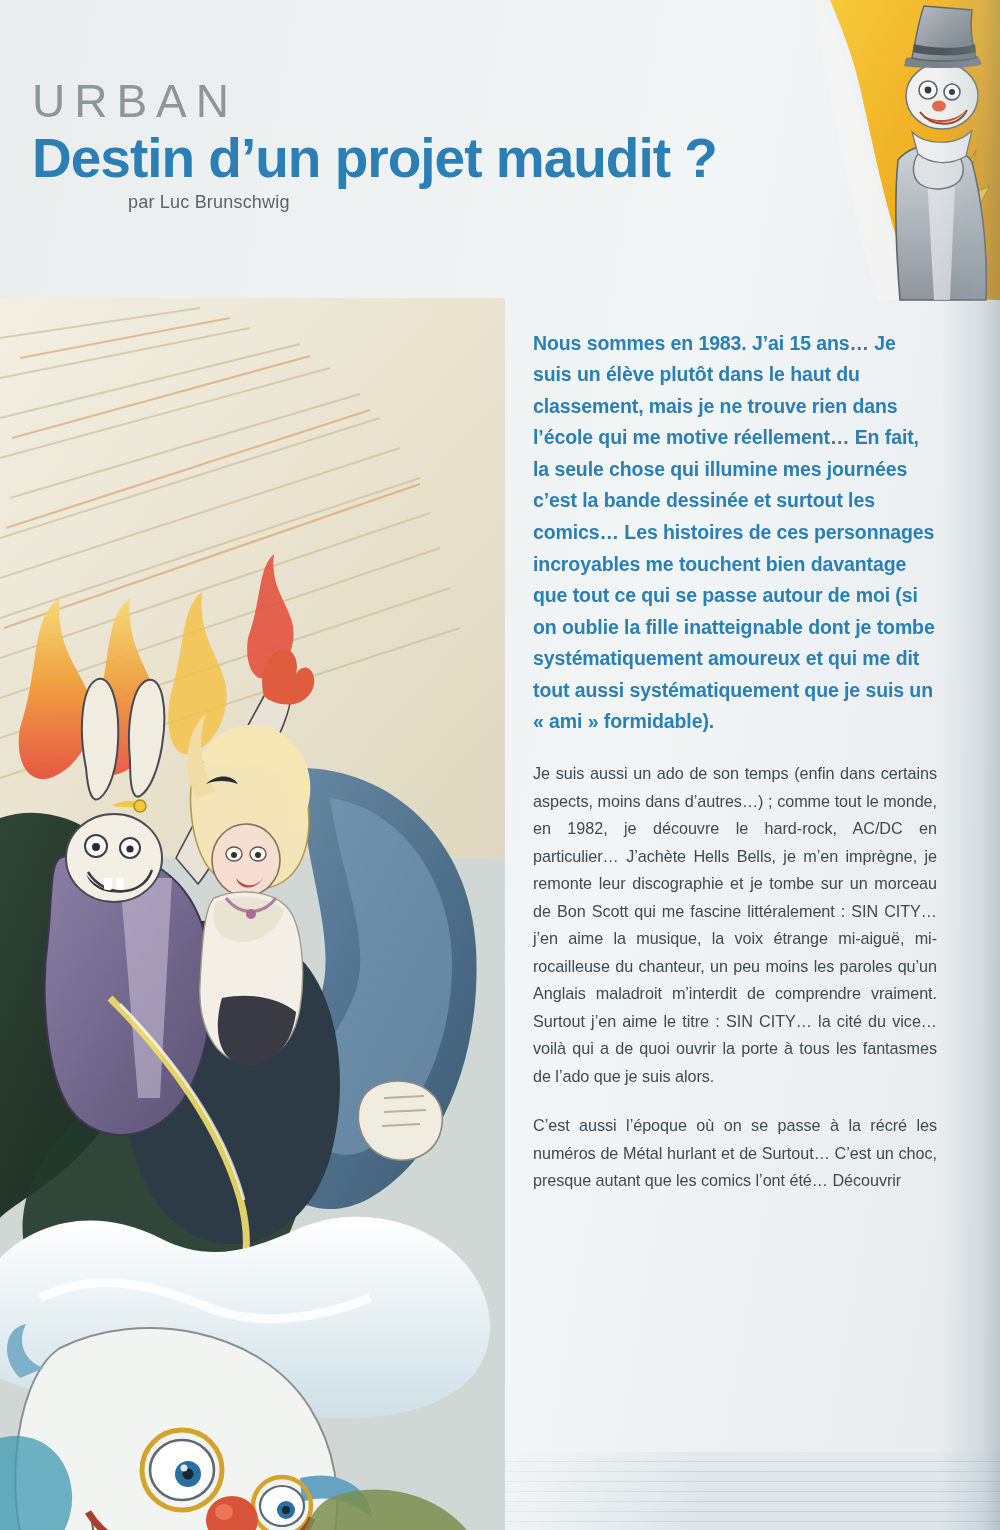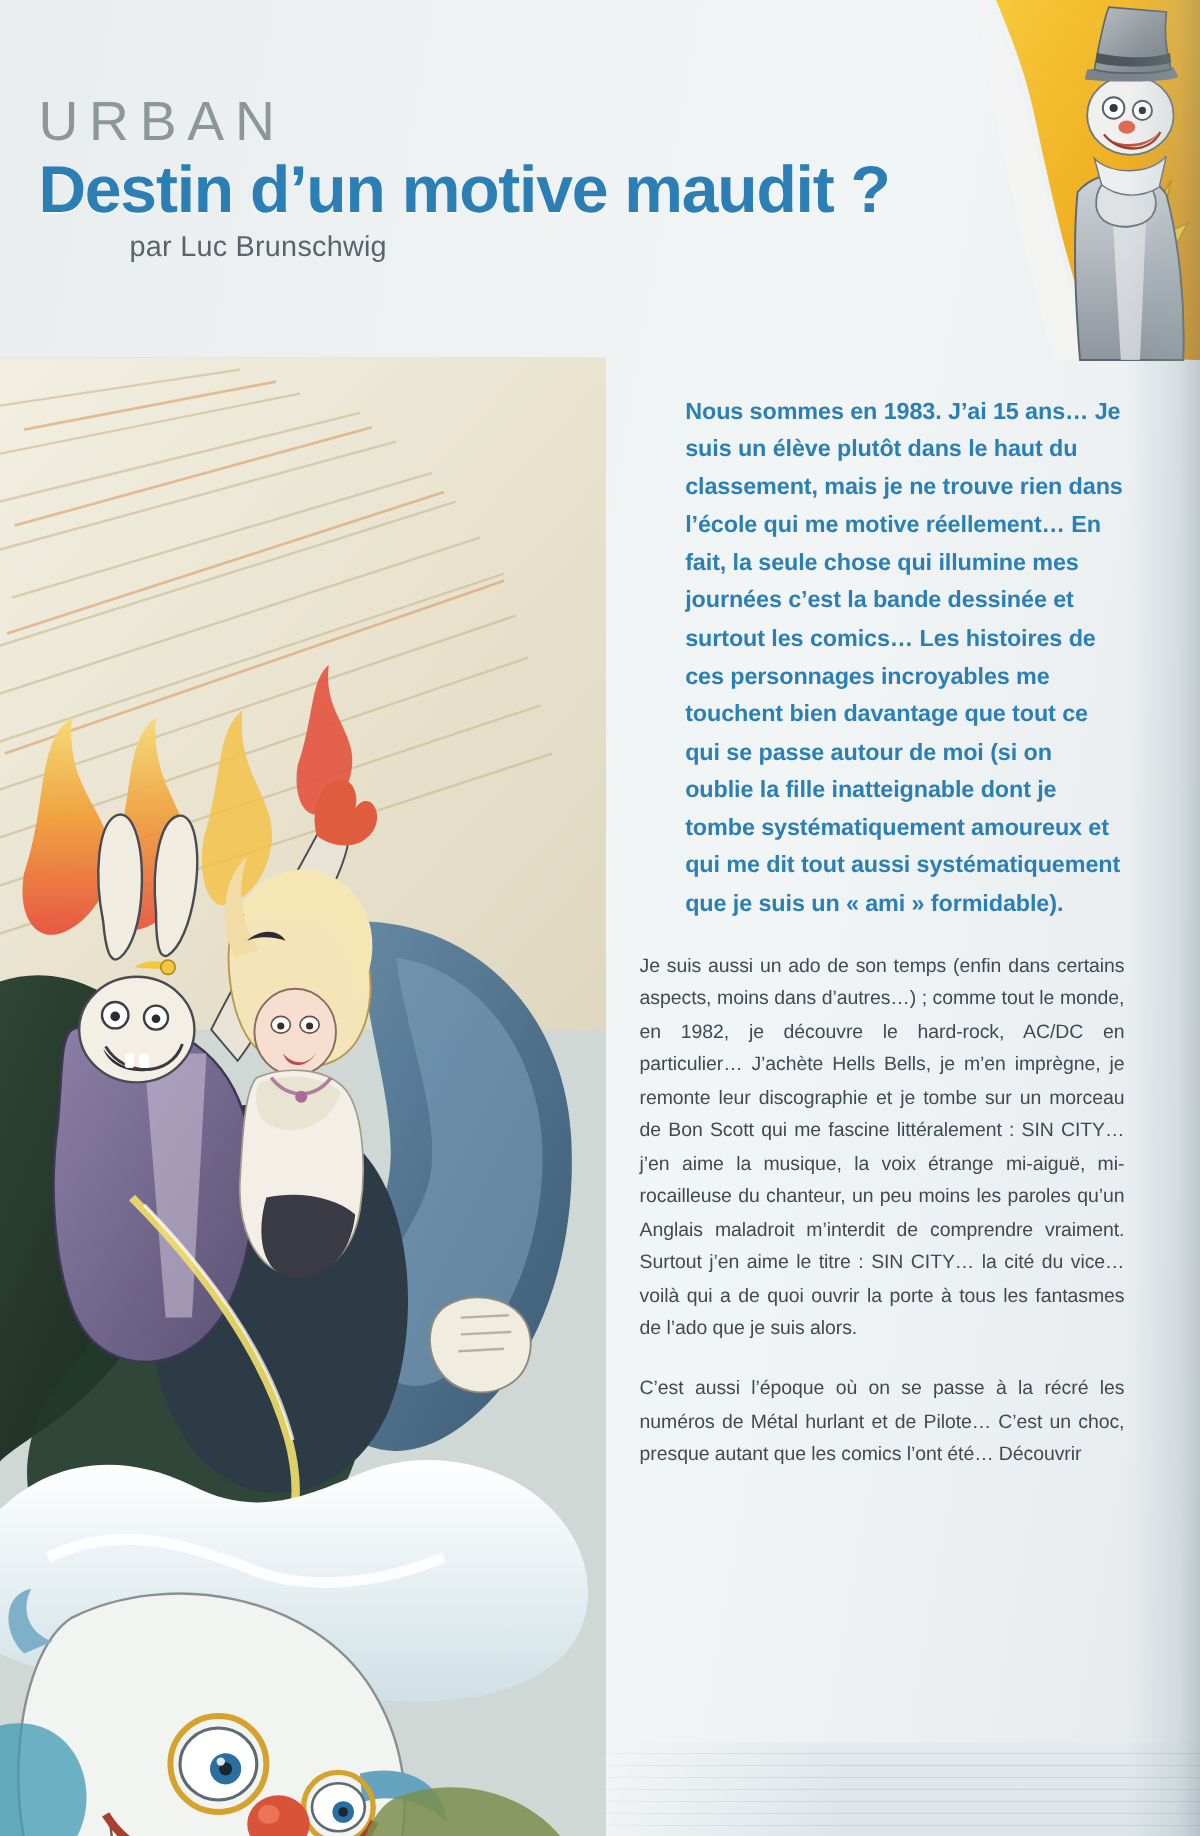--- a/index.html
+++ b/index.html
@@ -51,22 +51,22 @@
     margin-top: 6px;
     font-size: 55px;
     font-weight: bold;
     color: #2b7fb5;
     line-height: 1.05;
     letter-spacing: -1px;
     text-shadow: 0 1px 0 rgba(255,255,255,0.6);
   }
   .byline {
     margin-top: 4px;
-    margin-left: 76px;
-    font-size: 24px;
+    margin-left: 96px;
+    font-size: 18px;
     color: #5a6569;
     letter-spacing: 0.2px;
   }
 
   
   .corner-art {
     position: absolute;
     right: 0;
     top: 0;
     width: 200px;
@@ -91,21 +91,20 @@
     left: 533px;
     top: 308px;
     width: 404px;
   }
   .lede {
     color: #2a7fb4;
     font-size: 19.5px;
     line-height: 1.62;
     font-weight: bold;
     letter-spacing: -0.1px;
-    margin-left: 38px;
   }
   .body-par {
     color: #3f4a50;
     font-size: 16.2px;
     line-height: 1.70;
     text-align: justify;
     margin-top: 22px;
     letter-spacing: -0.05px;
   }
 
@@ -177,21 +176,21 @@
       <path d="M104 66 C110 68 172 70 182 64 L178 56 C170 58 112 56 106 58 Z" fill="#7a828a"></path>
       <path d="M112 58 C116 36 120 16 124 6 L172 10 C170 26 172 44 176 58 C160 62 126 62 112 58 Z" fill="url(#hatg)" stroke="#5e666d" stroke-width="1.4"></path>
       <path d="M114 44 C130 48 160 50 175 44 L176 52 C160 57 128 56 113 52 Z" fill="#4f575e"></path>
 
       <path d="M112 132 C126 146 158 146 172 130 L166 156 C150 166 130 164 118 154 Z" fill="#eceeef" stroke="#6f777e" stroke-width="1.2"></path>
     </svg>
   </div>
 
   <div class="masthead">
     <div class="kicker">URBAN</div>
-    <div class="headline">Destin d’un motive maudit ?</div>
+    <div class="headline">Destin d’un projet maudit ?</div>
     <div class="byline">par Luc Brunschwig</div>
   </div>
 
   <div class="main-art">
     <svg width="505" height="1232" viewBox="0 0 505 1232" xmlns="http://www.w3.org/2000/svg">
       <defs>
         <linearGradient id="skyTop" x1="0" y1="0" x2="1" y2="1">
           <stop offset="0%" stop-color="#f2efe2"></stop>
           <stop offset="50%" stop-color="#e9e3cf"></stop>
           <stop offset="100%" stop-color="#dfd7bf"></stop>
@@ -352,17 +351,17 @@
       <path d="M0 1452 C120 1430 260 1438 380 1460 C430 1470 470 1474 505 1470 L505 1532 L0 1532 Z" fill="#26313a"></path>
 
       <path d="M0 1140 C40 1130 70 1158 72 1196 C74 1234 46 1266 10 1270 L0 1270 Z" fill="#3f9ab4" opacity="0.75"></path>
       <path d="M0 1296 C34 1290 60 1312 62 1344 C64 1376 40 1402 8 1404 L0 1404 Z" fill="#2f7f9c" opacity="0.7"></path>
     </svg>
   </div>
 
   <div class="column">
     <p class="lede">Nous sommes en 1983. J’ai 15 ans… Je suis un élève plutôt dans le haut du classement, mais je ne trouve rien dans l’école qui me motive réellement… En fait, la seule chose qui illumine mes journées c’est la bande dessinée et surtout les comics… Les histoires de ces personnages incroyables me touchent bien davantage que tout ce qui se passe autour de moi (si on oublie la fille inatteignable dont je tombe systématiquement amoureux et qui me dit tout aussi systématiquement que je suis un « ami » formidable).</p>
     <p class="body-par">Je suis aussi un ado de son temps (enfin dans certains aspects, moins dans d’autres…) ; comme tout le monde, en 1982, je découvre le hard-rock, AC/DC en particulier… J’achète Hells Bells, je m’en imprègne, je remonte leur discographie et je tombe sur un morceau de Bon Scott qui me fascine littéralement : SIN CITY… j’en aime la musique, la voix étrange mi-aiguë, mi-rocailleuse du chanteur, un peu moins les paroles qu’un Anglais maladroit m’interdit de comprendre vraiment. Surtout j’en aime le titre : SIN CITY… la cité du vice… voilà qui a de quoi ouvrir la porte à tous les fantasmes de l’ado que je suis alors.</p>
-    <p class="body-par">C’est aussi l’époque où on se passe à la récré les numéros de Métal hurlant et de Pilote… C’est un choc, presque autant que les comics l’ont été… Découvrir</p>
+    <p class="body-par">C’est aussi l’époque où on se passe à la récré les numéros de Métal hurlant et de Surtout… C’est un choc, presque autant que les comics l’ont été… Découvrir</p>
   </div>
 
   <div class="ruled"></div>
 </div>
 
 </body></html>

